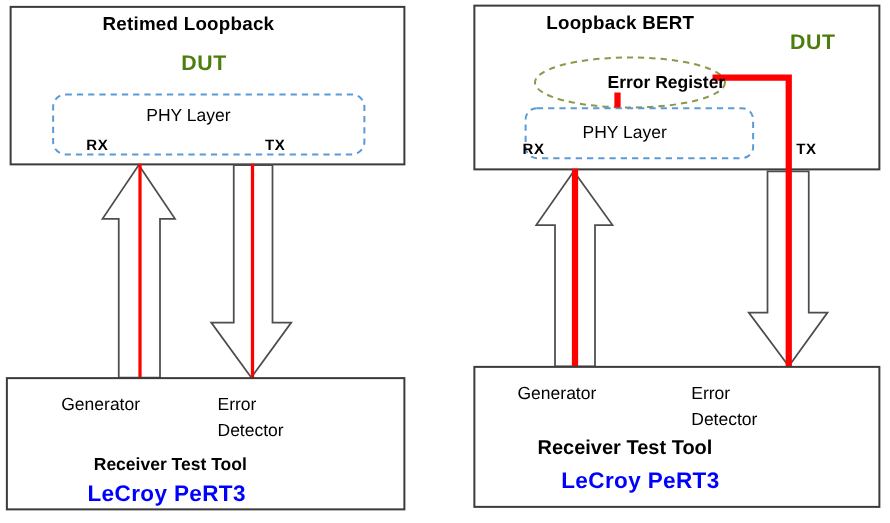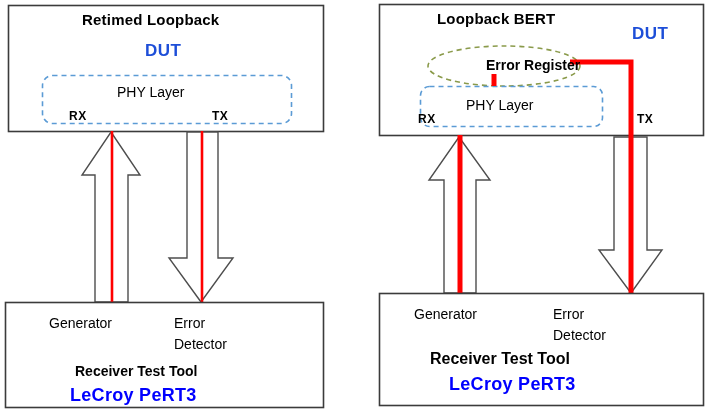--- a/index.html
+++ b/index.html
@@ -31,21 +31,21 @@
     line-height: 1;
   }
   .t-title {
     font-size: 15px;
     font-weight: bold;
     letter-spacing: 0.2px;
   }
   .t-dut {
     font-size: 17px;
     font-weight: bold;
-    color: #1d4ed8;
+    color: #4d7c0f;
     letter-spacing: 0.5px;
   }
   .t-phy {
     font-size: 14px;
     font-weight: normal;
   }
   .t-port {
     font-size: 12px;
     font-weight: bold;
     letter-spacing: 0.5px;

